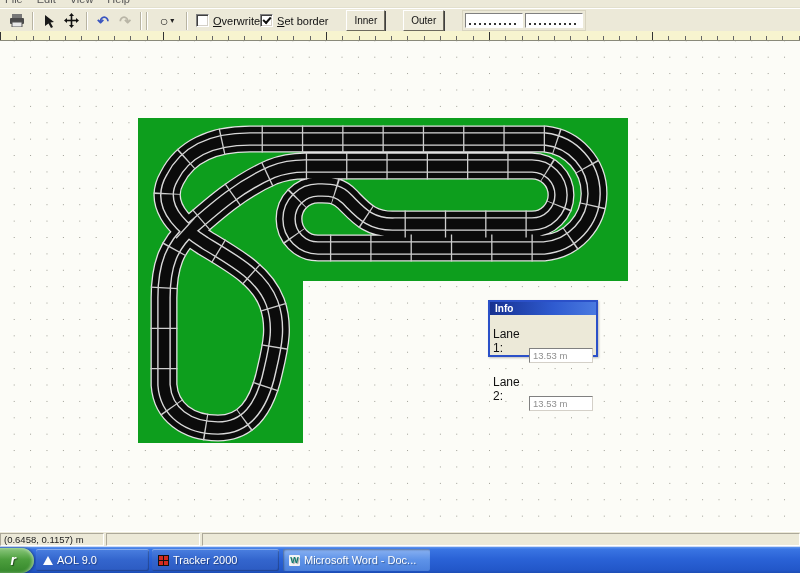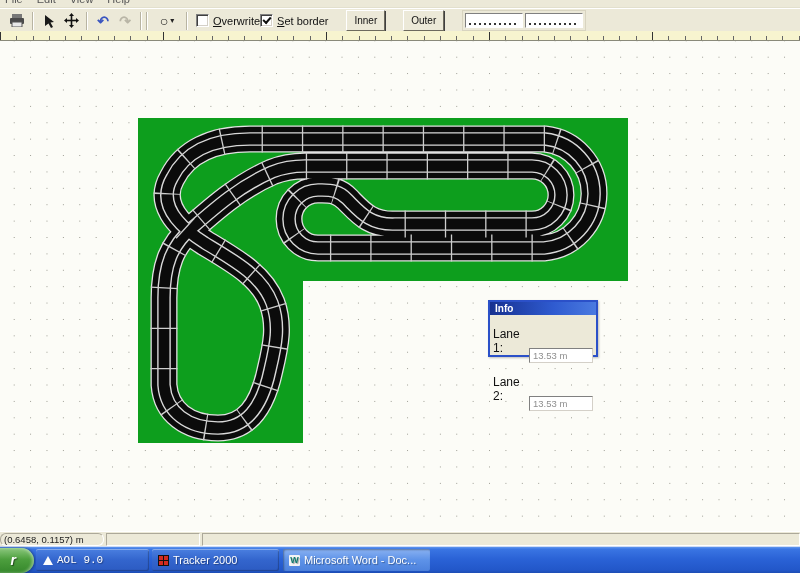--- a/index.html
+++ b/index.html
@@ -40,21 +40,21 @@
   .track-svg{position:absolute;left:138px;top:77px;}
   
   .info-win{position:absolute;left:488px;top:259px;width:110px;height:57px;border:2px solid #2b50c8;background:#ece9d8;box-shadow:1px 1px 2px rgba(0,0,0,.25);box-sizing:border-box;}
   .info-title{height:13px;background:linear-gradient(90deg,#16308f,#2f5bd0 60%,#4a7ae0);color:#fff;font-size:10px;font-weight:bold;padding:0 5px;line-height:13px;}
   .info-row{display:flex;align-items:center;margin:3px 3px 0 3px;}
   .info-label{width:36px;font-size:12px;color:#111;}
   .info-field{flex:1;height:13px;background:#fff;border:1px solid;border-color:#808080 #d4d0c8 #d4d0c8 #808080;font-size:9.5px;color:#8e8e8e;line-height:13px;padding-left:3px;margin-top:30px;}
   
   .statusbar{position:absolute;left:0;top:531px;width:800px;height:15px;background:#ece9d8;border-top:1px solid #fff;display:flex;align-items:stretch;gap:2px;padding-top:1px;box-sizing:border-box;}
   .status-panel{border:1px solid;border-color:#aca899 #fff #fff #aca899;font-size:9.5px;color:#222;line-height:12px;padding:0 3px;white-space:nowrap;overflow:hidden;}
-  .sp1{width:96px;border-radius:6px;}.sp2{width:86px;}.sp3{flex:1;}
+  .sp1{width:96px;}.sp2{width:86px;}.sp3{flex:1;}
   
   .taskbar{position:absolute;left:0;top:546px;width:800px;height:27px;
     background:linear-gradient(#5e96ee 0%,#3a75e3 8%,#2a62d6 45%,#2257c9 85%,#1b49ad 100%);
     border-top:1px solid #cfdcf5;}
   .start-btn{position:absolute;left:-28px;top:1px;width:62px;height:25px;border-radius:0 13px 13px 0;
     background:linear-gradient(#8cc87e,#4d9f3e 45%,#35872b);box-shadow:inset -2px 0 3px rgba(255,255,255,.4),1px 0 3px rgba(0,0,0,.4);
     color:#fff;font-style:italic;font-weight:bold;font-size:14px;line-height:25px;text-align:right;padding-right:18px;box-sizing:border-box;text-shadow:1px 1px 1px rgba(0,0,0,.5);}
   .task-btn{position:absolute;top:2px;height:22px;border-radius:2px;display:flex;align-items:center;gap:4px;padding:0 6px;box-sizing:border-box;
     background:linear-gradient(#4a7fe0,#3365cd 50%,#2c5bc2);box-shadow:inset 0 1px 0 rgba(255,255,255,.35),inset -1px -1px 1px rgba(0,0,0,.25);
     color:#fff;font-size:11px;white-space:nowrap;overflow:hidden;text-shadow:1px 1px 1px rgba(0,0,0,.35);}
@@ -169,21 +169,21 @@
   </div>
 
   <div class="statusbar">
     <div class="status-panel sp1">(0.6458, 0.1157) m</div>
     <div class="status-panel sp2"></div>
     <div class="status-panel sp3"></div>
   </div>
 
   <div class="taskbar">
     <div class="start-btn">r</div>
-    <div class="task-btn" style="left:36px;width:113px;font-family:Liberation Mono, monospace;">
+    <div class="task-btn" style="left:36px;width:113px;">
       <span class="aol-ico">
           <span></span>
         </span>
       <span>AOL 9.0</span>
     </div>
     <div class="task-btn" style="left:152px;width:127px;">
       <span class="trk-ico"></span>
       <span>Tracker 2000</span>
     </div>
     <div class="task-btn active" style="left:283px;width:147px;">

